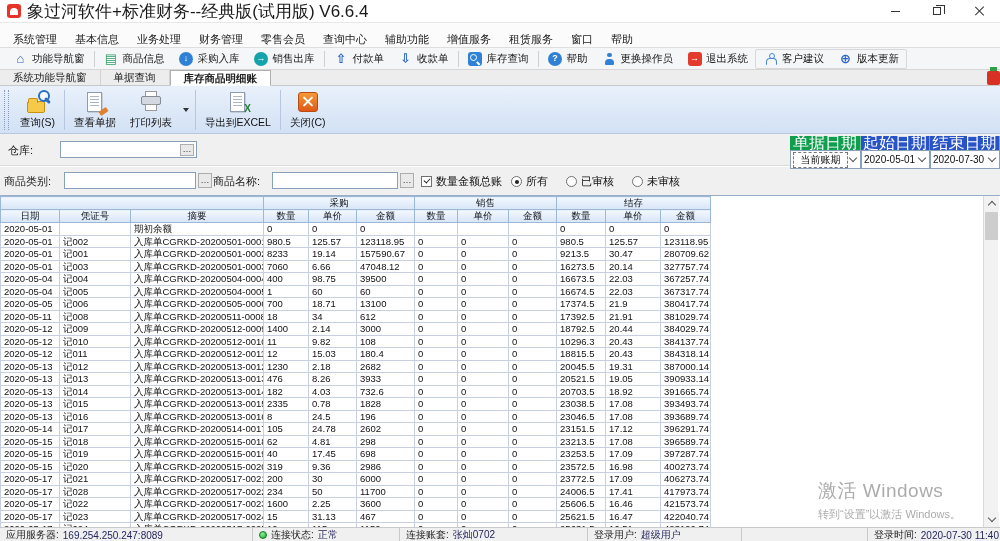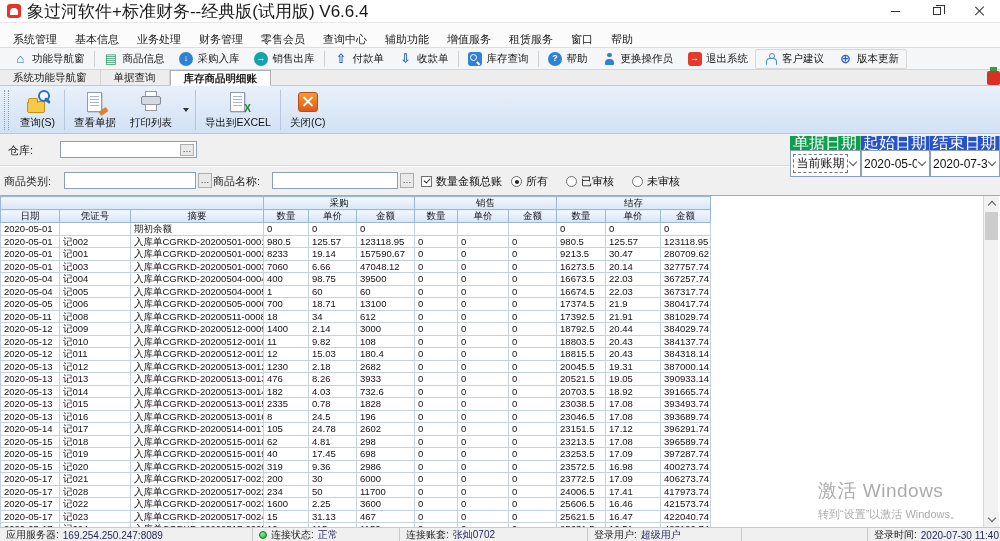--- a/index.html
+++ b/index.html
@@ -99,21 +99,21 @@
   .cb-box { width:11px; height:11px; background:#fff; border:1px solid #707070; position:relative; flex:none; }
   .cb-box::after { content:""; position:absolute; left:2px; top:1px; width:5px; height:3px; border-left:1.6px solid #222; border-bottom:1.6px solid #222; transform:rotate(-48deg); }
   .radio-row { position:absolute; display:flex; gap:18px; }
   .radio { display:flex; align-items:center; gap:4px; }
   .rb { width:11px; height:11px; border:1px solid #707070; border-radius:50%; background:#fff; position:relative; flex:none; }
   .rb.sel::after { content:""; position:absolute; left:2.5px; top:2.5px; width:4px; height:4px; border-radius:50%; background:#222; }
   .dateblock { position:absolute; right:0; top:2px; width:210px; display:grid; grid-template-columns:71px 69px 70px; }
   .dhead { height:14px; color:#fff; font-size:16px; text-align:center; line-height:14px; border-right:1px solid rgba(255,255,255,.4); }
   .dhead.green { background:var(--green,#0f9d4e); }
   .dhead.blue { background:var(--blue,#2853c6); }
-  .combo { height:27px; background:#fff; border:1px solid #8aa0b8; display:flex; align-items:center; font-size:12px; padding:0 2px; position:relative; }
+  .combo { height:19px; background:#fff; border:1px solid #8aa0b8; display:flex; align-items:center; font-size:10px; padding:0 2px; position:relative; }
   .combo .val { flex:1; overflow:hidden; white-space:nowrap; }
   .combo .val.dashed { border:1px dashed #777; padding:0 2px; text-align:center; }
   .chev { width:6px; height:6px; border-right:1.4px solid #555; border-bottom:1.4px solid #555; transform:rotate(45deg); margin:-3px 2px 0 2px; flex:none; }
   
   .tablearea { height:332px; background:#fff; position:relative; overflow:hidden; border-top:1px solid #98aec8; }
   table.grid { border-collapse:collapse; table-layout:fixed; width:710px; font-size:9.5px; }
   .grid th { background:linear-gradient(#f2f8fe,#d7e5f6); border:1px solid #9db8d6; font-weight:normal; color:#10131a;
     height:12px; line-height:12px; text-align:center; padding:0; white-space:nowrap; overflow:hidden; }
   .grid td { border:1px solid #c6d0e0; height:11.5px; line-height:11.5px; padding:0 1px 0 3px; white-space:nowrap; overflow:hidden; color:#101010; background:#fff; }
   .vscroll { position:absolute; top:0; right:2px; width:15px; height:331px; background:#f2f2f2; border-left:1px solid #d9d9d9; }
@@ -522,21 +522,21 @@
         <tr>
           <td>2020-05-12</td>
           <td>记010</td>
           <td>入库单CGRKD-20200512-0010</td>
           <td>11</td>
           <td>9.82</td>
           <td>108</td>
           <td>0</td>
           <td>0</td>
           <td>0</td>
-          <td>18803.5</td>
+          <td>10296.3</td>
           <td>20.43</td>
           <td>384137.74</td>
         </tr>
         <tr>
           <td>2020-05-12</td>
           <td>记011</td>
           <td>入库单CGRKD-20200512-0011</td>
           <td>12</td>
           <td>15.03</td>
           <td>180.4</td>

